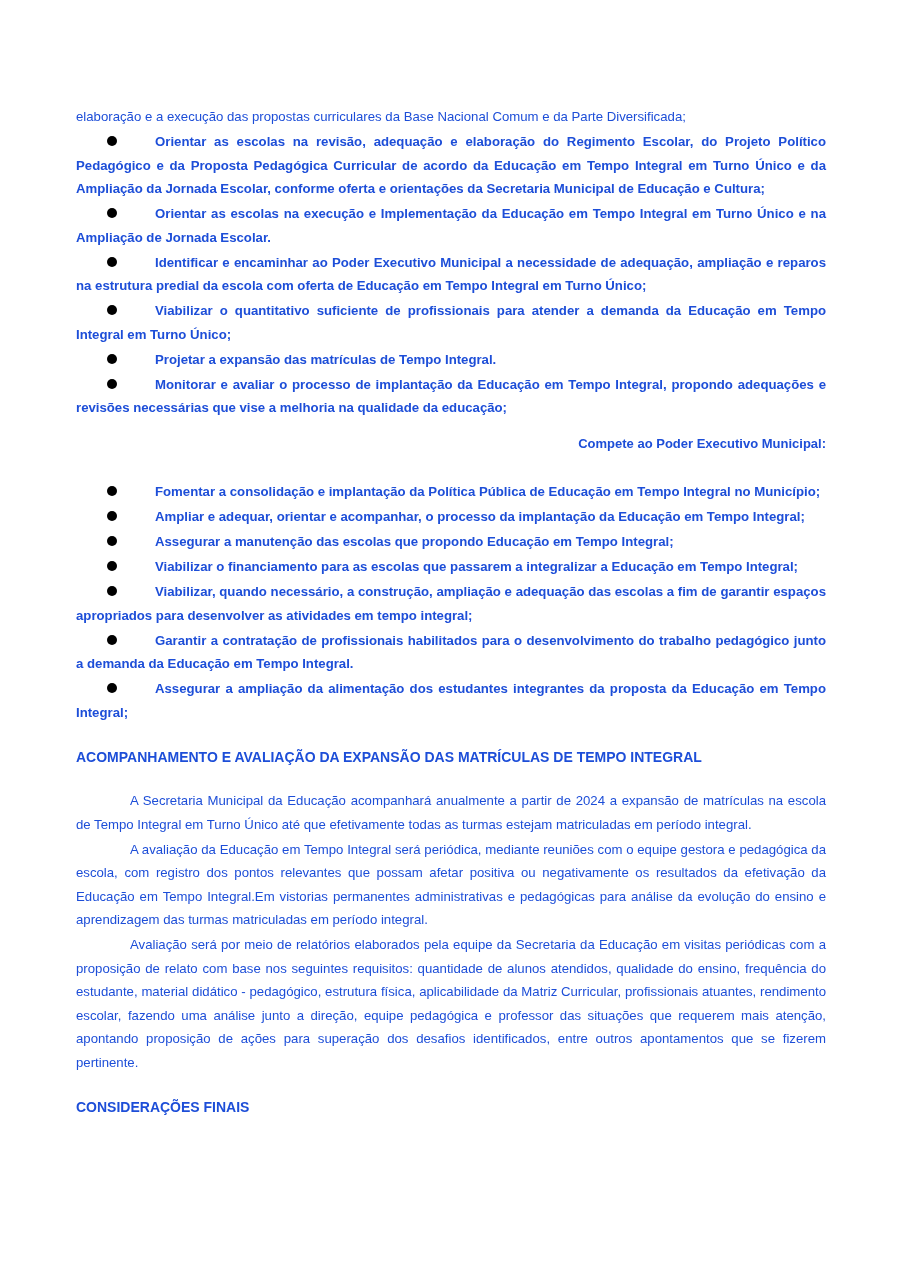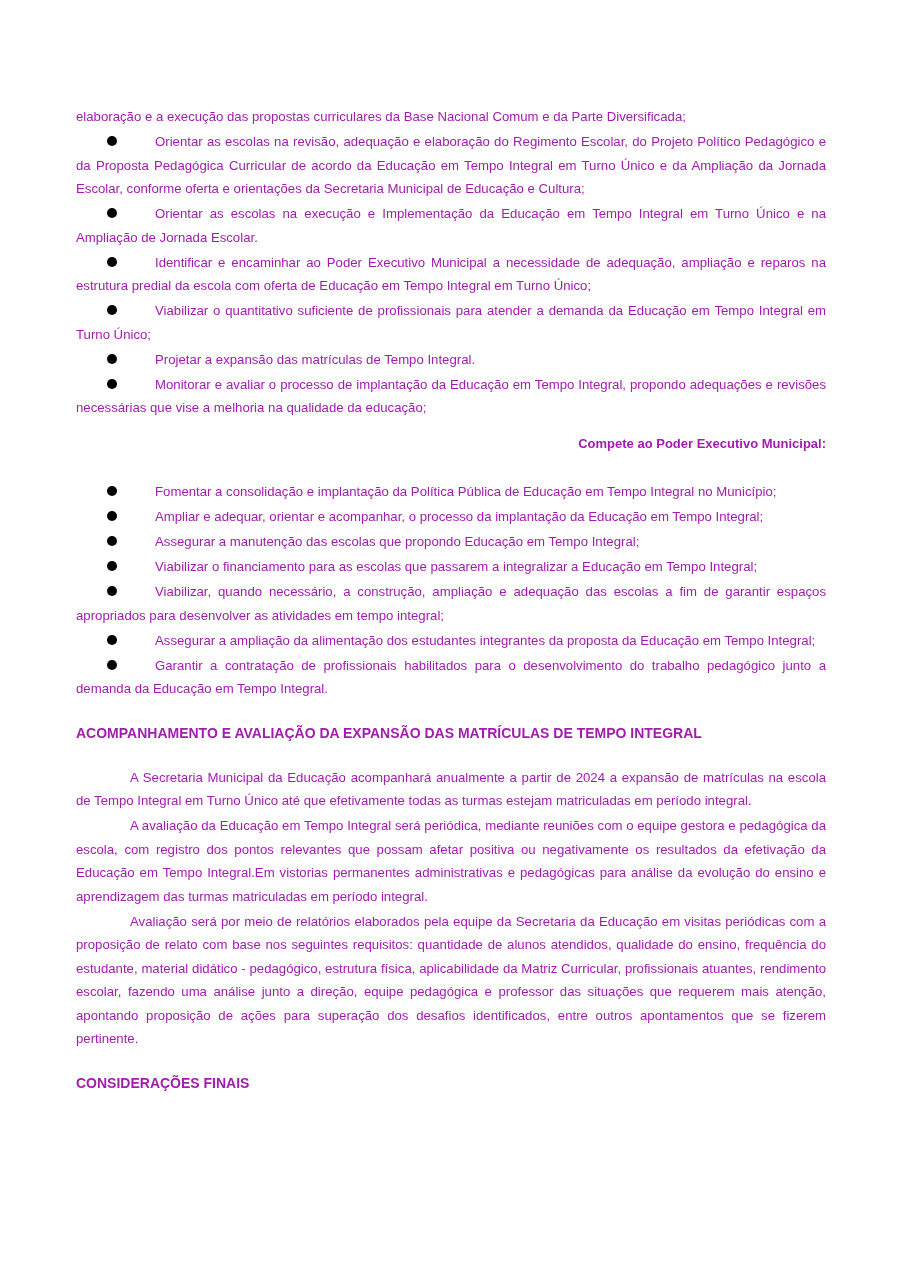--- a/index.html
+++ b/index.html
@@ -1,26 +1,27 @@
 <!DOCTYPE html>
 <html><head>
 <meta charset="utf-8">
 <style>
   html, body { margin: 0; padding: 0; background: #ffffff; }
   body { width: 900px; height: 1272px; position: relative; overflow: hidden; }
   .page {
     position: absolute; left: 76px; top: 105px; width: 750px;
     font-family: "Liberation Sans", sans-serif;
-    font-size: 13.2px; color: #a21caf; line-height: 23.5px;
+    font-size: 13.2px; color: #1d4ed8; line-height: 23.5px;
   }
   .p { margin: 0 0 1.5px 0; text-align: justify; }
   .para-indent { text-indent: 54px; }
   .bullet {
     position: relative; margin: 0 0 1.5px 0; text-align: justify;
     text-indent: 79px;
+    font-weight: bold;
   }
   .bullet .dot {
     position: absolute; left: 31px; top: 6px; width: 10px; height: 10px;
     background: #000; border-radius: 50%; text-indent: 0;
   }
   .subhead { font-weight: bold; margin: 12px 0 0 54px; font-size: 13px; text-align: right; }
   .spacer-sm { height: 25px; }
   .spacer-md { height: 20px; }
   .heading { font-weight: bold; font-size: 14px; margin: 0; }
 </style>
@@ -41,22 +42,22 @@
 
   <p class="subhead">Compete ao Poder Executivo Municipal:</p>
   <div class="spacer-sm"></div>
 
   <div>
     <p class="bullet"><span class="dot"></span><span>Fomentar a consolidação e implantação da Política Pública de Educação em Tempo Integral no Município;</span></p>
     <p class="bullet"><span class="dot"></span><span>Ampliar e adequar, orientar e acompanhar, o processo da  implantação da Educação em Tempo Integral;</span></p>
     <p class="bullet"><span class="dot"></span><span>Assegurar a manutenção das escolas que propondo Educação em Tempo Integral;</span></p>
     <p class="bullet"><span class="dot"></span><span>Viabilizar o financiamento para as escolas que passarem a  integralizar a Educação em Tempo Integral;</span></p>
     <p class="bullet"><span class="dot"></span><span>Viabilizar, quando necessário, a construção, ampliação e adequação das escolas a fim de garantir espaços apropriados para desenvolver as atividades em tempo integral;</span></p>
+    <p class="bullet"><span class="dot"></span><span>Garantir a contratação de profissionais habilitados para o desenvolvimento do trabalho pedagógico junto a demanda da Educação em Tempo Integral.</span></p>
     <p class="bullet"><span class="dot"></span><span>Assegurar a ampliação da alimentação dos estudantes integrantes da proposta da Educação em Tempo Integral;</span></p>
-    <p class="bullet"><span class="dot"></span><span>Garantir a contratação de profissionais habilitados para o desenvolvimento do trabalho pedagógico junto a demanda da Educação em Tempo Integral.</span></p>
   </div>
 
   <div class="spacer-md"></div>
   <p class="heading">ACOMPANHAMENTO E AVALIAÇÃO DA EXPANSÃO DAS MATRÍCULAS DE TEMPO INTEGRAL</p>
   <div class="spacer-md"></div>
 
   <p class="p para-indent">A Secretaria Municipal da Educação acompanhará anualmente a partir de 2024 a expansão de matrículas na escola de Tempo Integral em Turno Único até que efetivamente todas as turmas estejam matriculadas em período integral.</p>
   <p class="p para-indent">A avaliação da Educação em Tempo Integral será periódica, mediante reuniões com o equipe gestora e pedagógica da escola, com registro dos pontos relevantes que possam afetar positiva ou negativamente os resultados da efetivação da Educação em Tempo Integral.Em vistorias permanentes administrativas e pedagógicas para análise da evolução do ensino e aprendizagem das turmas matriculadas em período integral.</p>
   <p class="p para-indent">Avaliação será por meio de relatórios elaborados pela equipe da Secretaria da Educação em visitas periódicas com a proposição de relato  com base nos seguintes requisitos: quantidade de alunos atendidos, qualidade do ensino, frequência do estudante, material didático - pedagógico, estrutura física, aplicabilidade da Matriz Curricular, profissionais atuantes, rendimento escolar, fazendo uma análise junto a direção, equipe pedagógica e professor das situações que requerem mais atenção, apontando proposição de ações para superação dos desafios identificados, entre outros apontamentos que se fizerem pertinente.</p>
 

